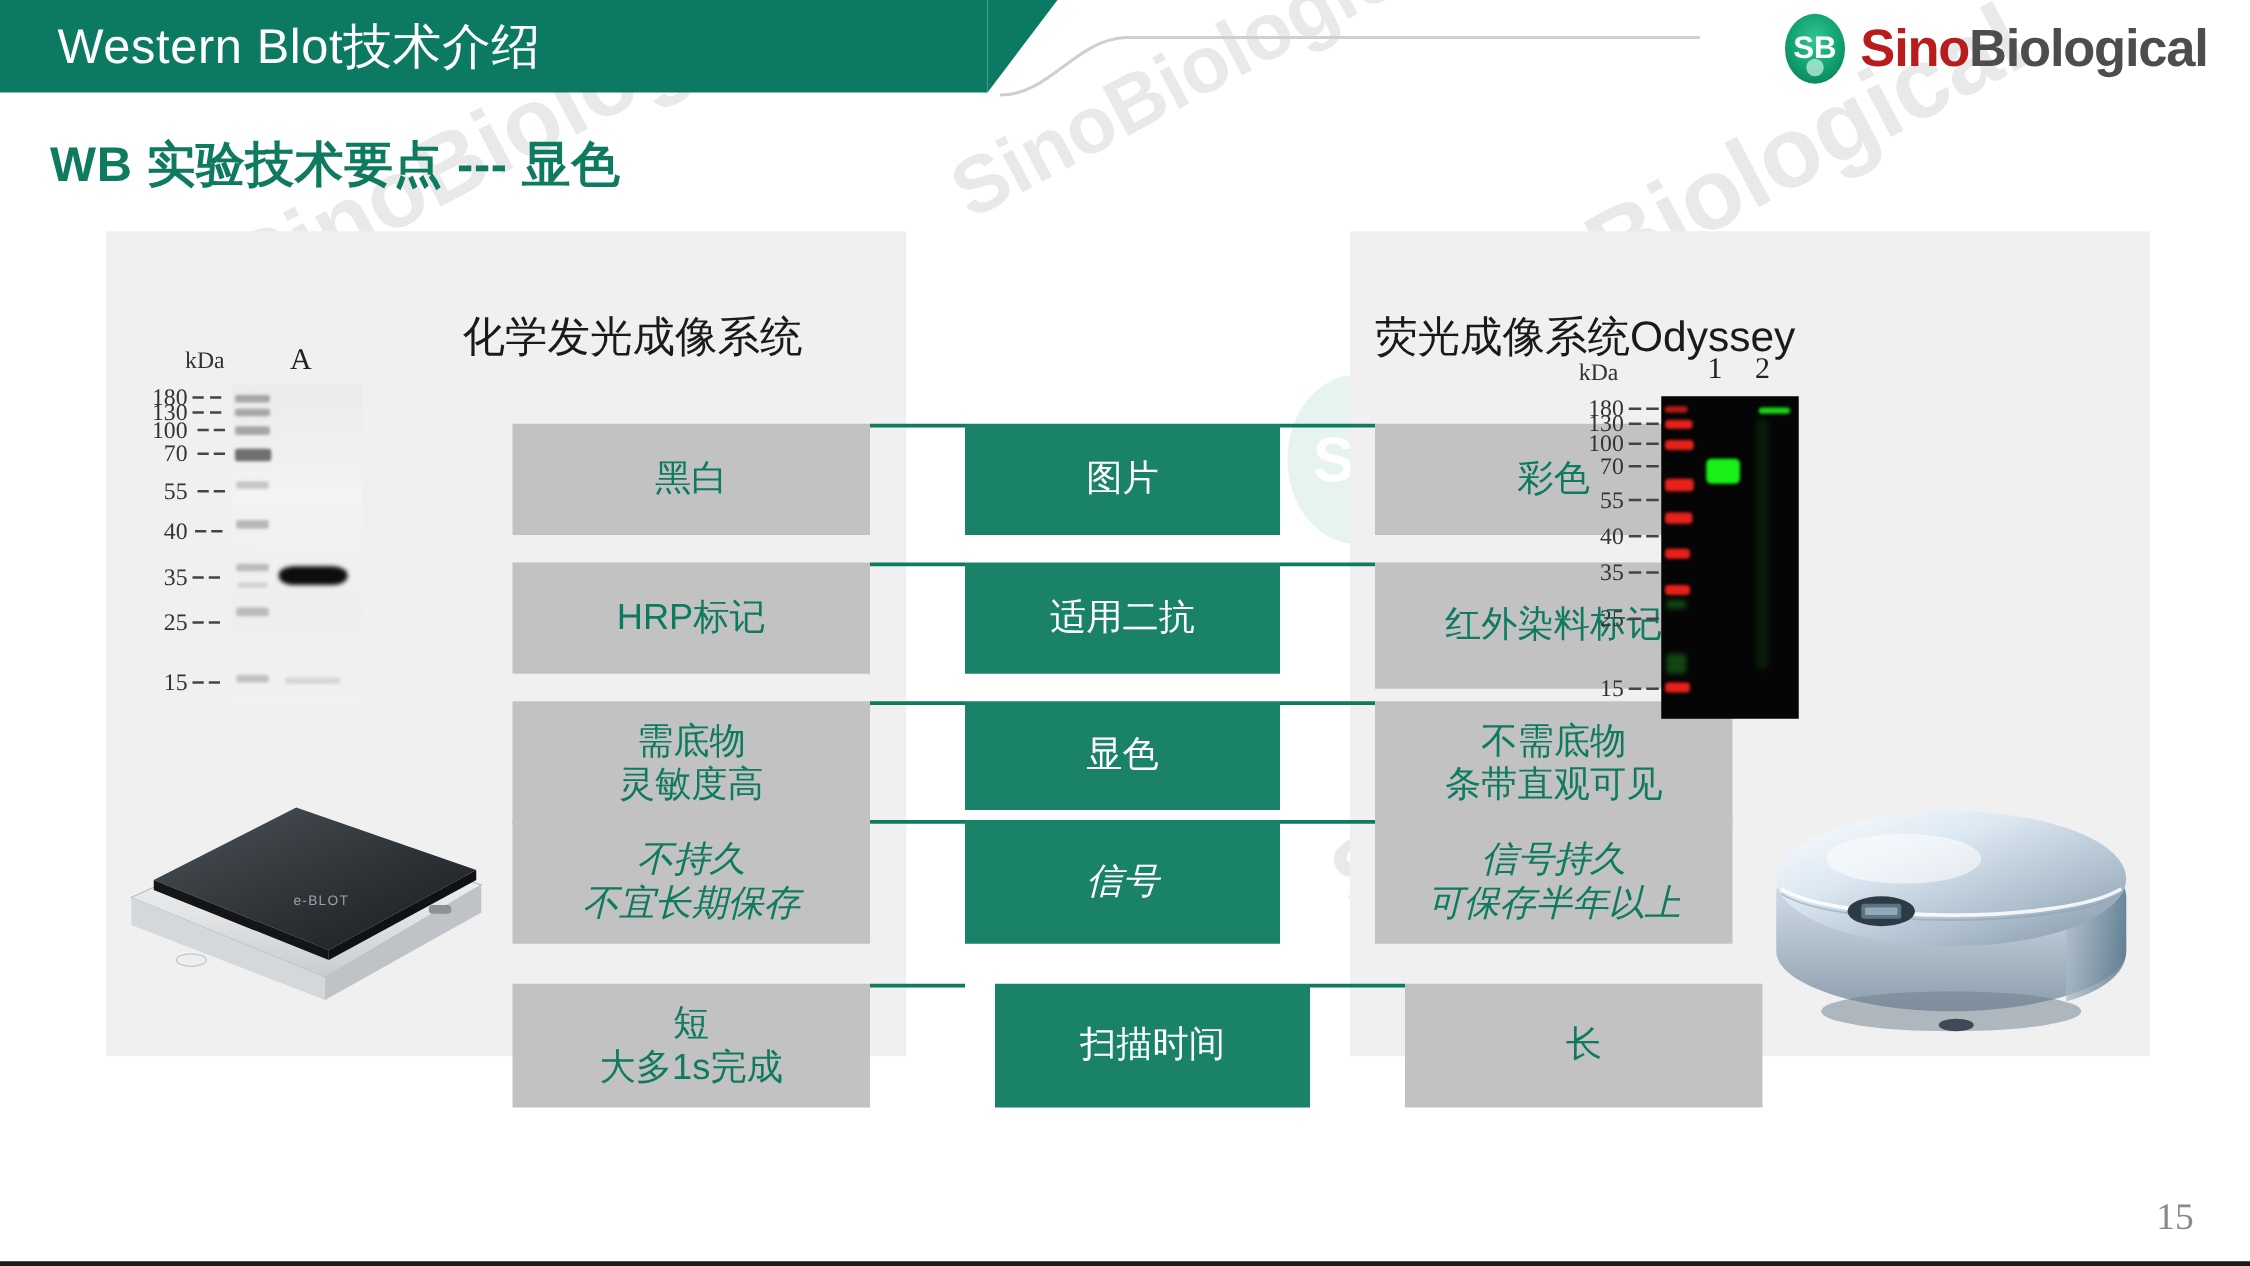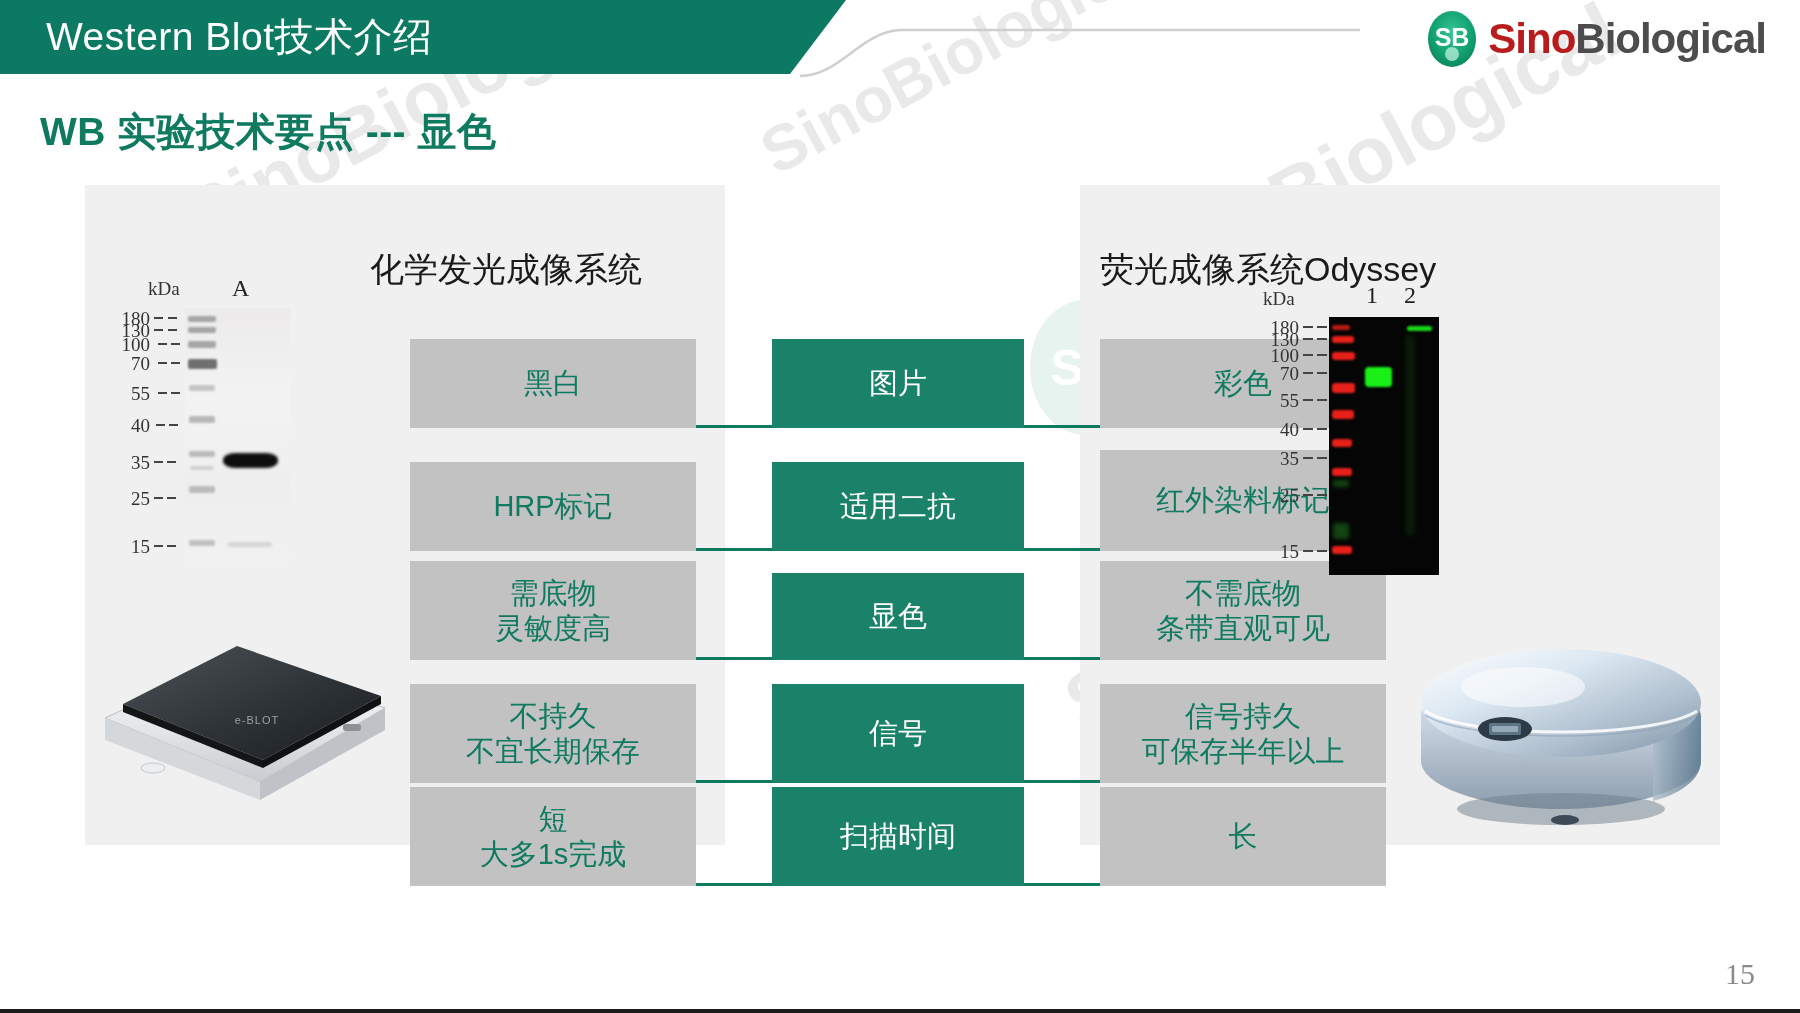--- a/index.html
+++ b/index.html
@@ -50,21 +50,21 @@
   
   .panel{position:absolute;background:#f0f0f0;z-index:1;}
   .panel-left{left:85px;top:185px;width:640px;height:660px;}
   .panel-right{left:1080px;top:185px;width:640px;height:660px;}
   .panel-head{
     position:absolute;z-index:3;font-size:34px;color:#1a1a1a;white-space:nowrap;
   }
   .head-left{left:370px;top:247px;}
   .head-right{left:1100px;top:247px;}
   
-  .row{position:absolute;z-index:3;display:flex;align-items:flex-end;}
+  .row{position:absolute;z-index:3;display:flex;align-items:flex-start;}
   .cell{
     display:flex;align-items:center;justify-content:center;text-align:center;
     line-height:1.18;white-space:pre-line;
   }
   .cell-side{
     width:286px;background:#c2c2c2;color:#0e7a5f;font-size:29px;
   }
   .cell-mid{
     width:252px;background:#1a8268;color:#ffffff;font-size:29px;
   }
@@ -161,35 +161,35 @@
 <div class="row" style="left:410px;top:561px;">
   <div class="cell cell-side" style="height:99px;">需底物
 灵敏度高</div>
   <div class="link"></div>
   <div class="cell cell-mid" style="height:87px;">显色</div>
   <div class="link"></div>
   <div class="cell cell-side" style="height:99px;">不需底物
 条带直观可见</div>
 </div>
 
-<div class="row" style="left:410px;top:684px;">
+<div class="row" style="left:410px;top:656px;font-style:italic;">
   <div class="cell cell-side" style="height:99px;">不持久
 不宜长期保存</div>
   <div class="link"></div>
   <div class="cell cell-mid" style="height:99px;">信号</div>
   <div class="link"></div>
   <div class="cell cell-side" style="height:99px;">信号持久
 可保存半年以上</div>
 </div>
 
 <div class="row" style="left:410px;top:787px;">
   <div class="cell cell-side" style="height:99px;">短
 大多1s完成</div>
   <div class="link"></div>
-  <div class="cell cell-mid" style="height:99px;">扫描时间</div>
+  <div class="cell cell-mid" style="height:99px;margin-left:24px;">扫描时间</div>
   <div class="link"></div>
   <div class="cell cell-side" style="height:99px;">长</div>
 </div>
 
 <div class="blot-wrap" style="left:100px;top:275px;width:260px;height:320px;">
 
   <div class="kda-label" style="left:48px;top:3px;">kDa</div>
   <div class="lane-label" style="left:132px;top:0px;">A</div>
 
   <div class="chemi-gel" style="left:85px;top:33px;width:105px;height:255px;"></div>

